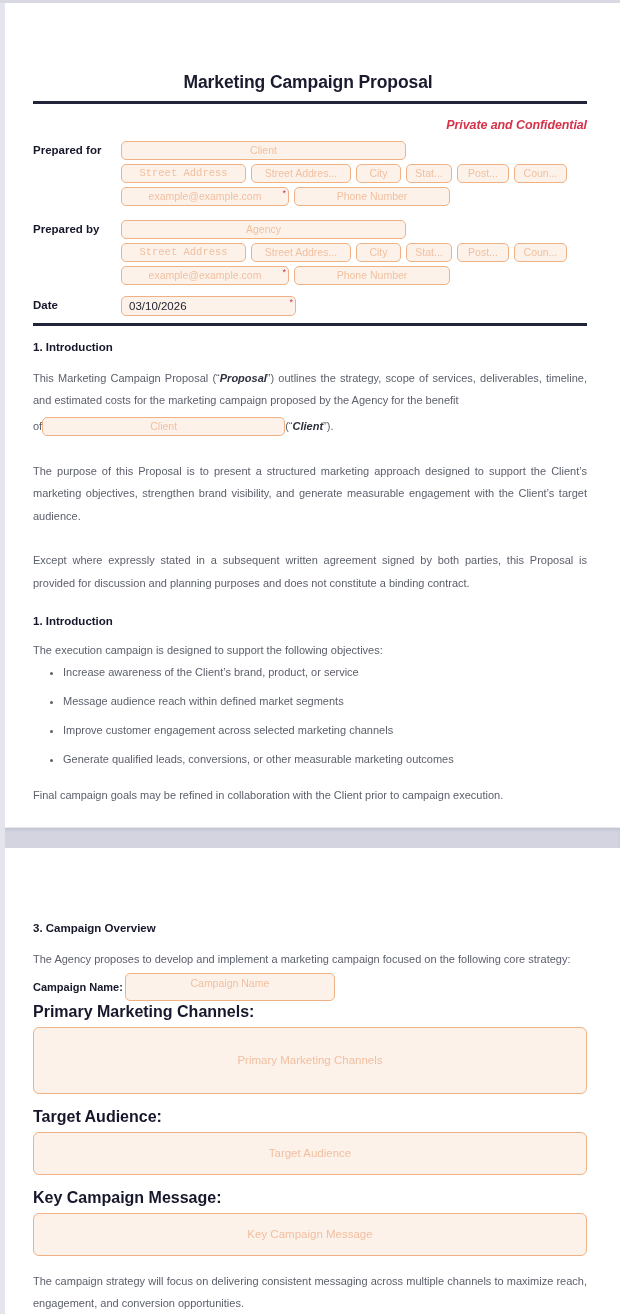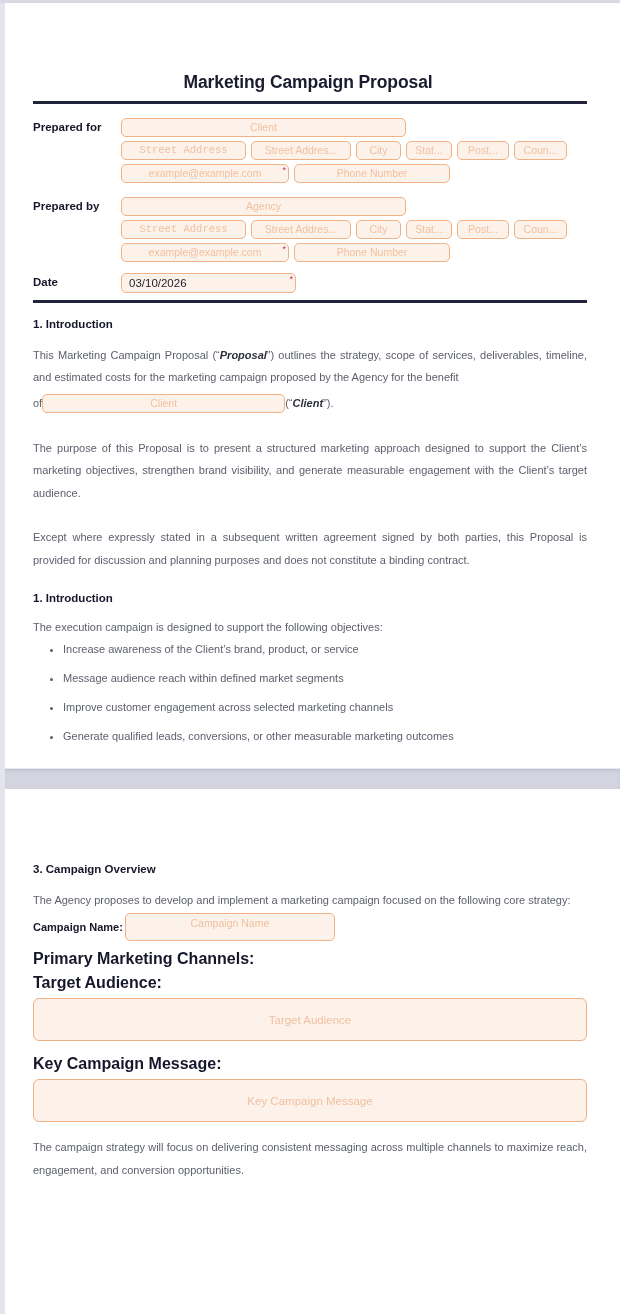--- a/index.html
+++ b/index.html
@@ -203,21 +203,21 @@
     width: 243px;
     height: 19px;
   }
 
   
   .campaign-name-row {
     display: flex;
     align-items: center;
     gap: 2px;
     margin-top: 2px;
-    margin-bottom: 9px;
+    margin-bottom: 2px;
   }
   .inline-label {
     font-size: 11px;
     font-weight: bold;
     color: #16172b;
     white-space: nowrap;
   }
   .w-campaign { width: 210px; height: 28px; line-height: 18px; }
 
   .block-label {
@@ -245,20 +245,21 @@
 
 <div class="doc-root">
   <div class="top-rule"></div>
   <div class="left-rail"></div>
 
   <div class="page page-1">
 
     <h1 class="doc-title">Marketing Campaign Proposal</h1>
     <div class="title-rule"></div>
 
+    <div class="confidential">Private and Confidential</div>
 
     <div class="party-block">
       <div class="party-row">
         <div class="party-label">Prepared for</div>
         <div class="fields">
           <div class="fld w-name">Client</div>
         </div>
       </div>
       <div class="party-row">
         <div class="party-label"></div>
@@ -345,36 +346,38 @@
 
     <p class="body nojust bullets-intro">The execution campaign is designed to support the following objectives:</p>
 
     <ul class="objectives">
       <li>Increase awareness of the Client’s brand, product, or service</li>
       <li>Message audience reach within defined market segments</li>
       <li>Improve customer engagement across selected marketing channels</li>
       <li>Generate qualified leads, conversions, or other measurable marketing outcomes</li>
     </ul>
 
+    <p class="body nojust" style="margin-top:16px;">Final campaign goals may be refined in collaboration with the Client prior to campaign execution.</p>
   </div>
 
   <div class="page-gap"></div>
 
   <div class="page page-2">
 
     <h2 class="sec">3. Campaign Overview</h2>
 
     <p class="body" style="margin-bottom:2px;">The Agency proposes to develop and implement a marketing campaign focused on the following core strategy:</p>
 
     <div class="campaign-name-row">
       <span class="inline-label">Campaign Name:</span>
       <span class="fld w-campaign">Campaign Name</span>
     </div>
 
     <div class="block-label">Primary Marketing Channels:</div>
+    <div class="area big">Primary Marketing Channels</div>
 
     <div class="block-label">Target Audience:</div>
     <div class="area mid">Target Audience</div>
 
     <div class="block-label">Key Campaign Message:</div>
     <div class="area mid">Key Campaign Message</div>
 
     <p class="body">The campaign strategy will focus on delivering consistent messaging across multiple channels to maximize reach, engagement, and conversion opportunities.</p>
   </div>
 </div>

